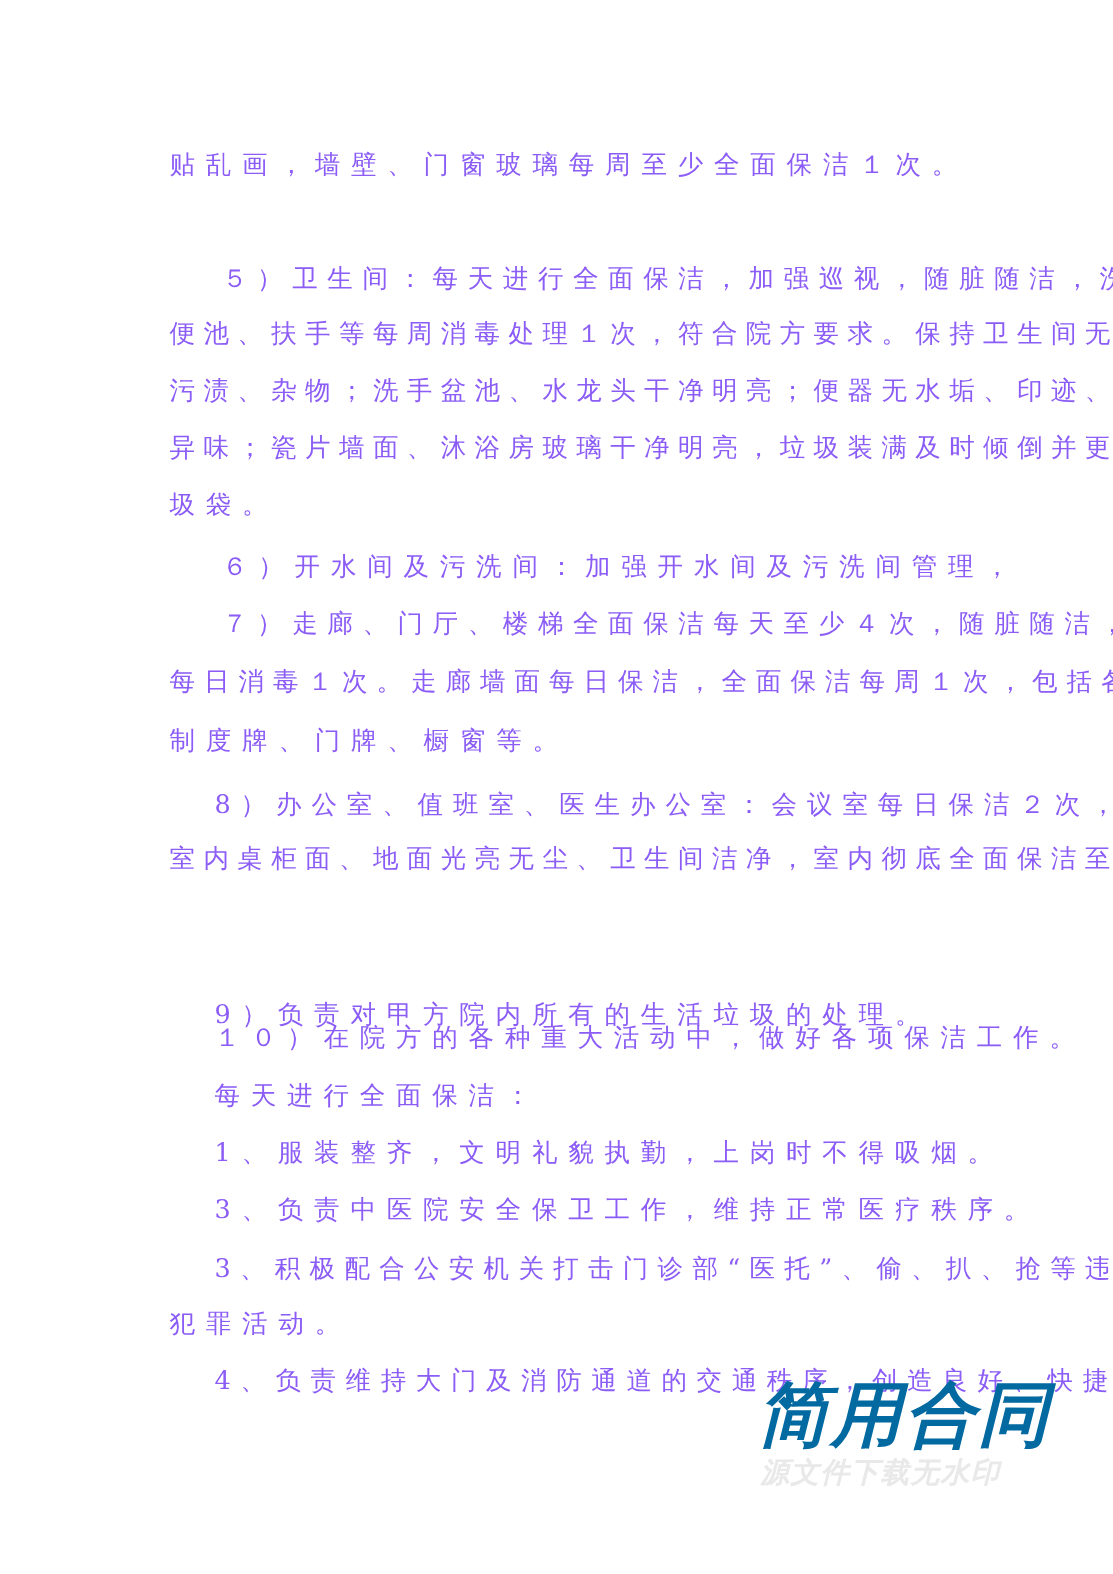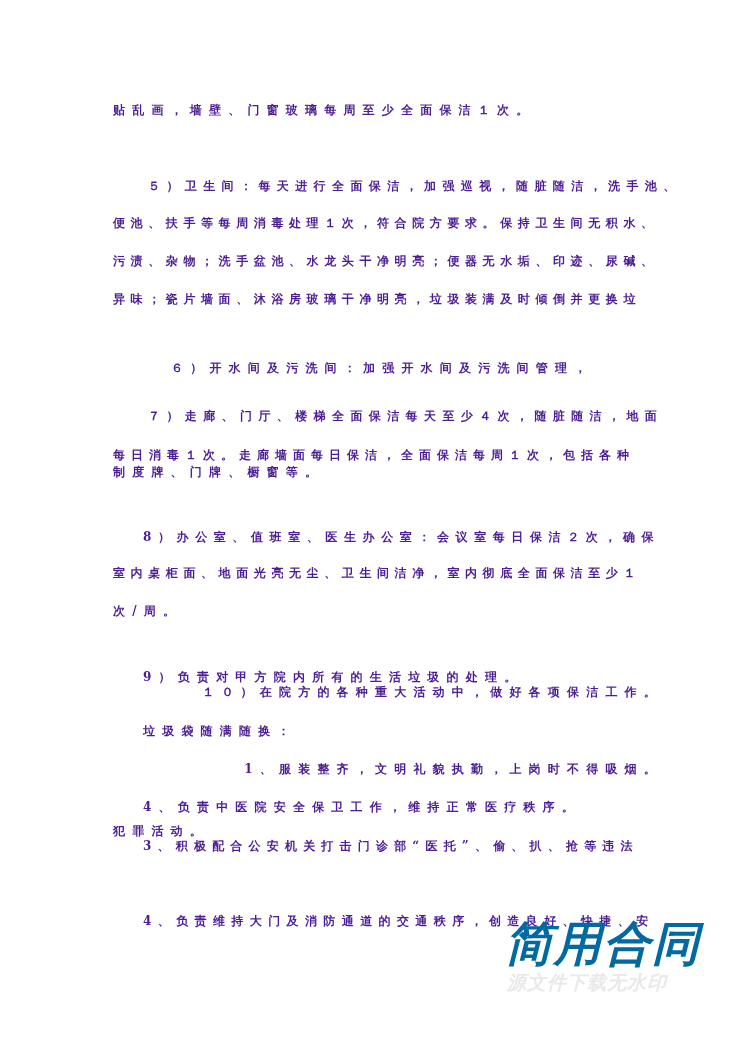--- a/index.html
+++ b/index.html
@@ -20,26 +20,25 @@
       left: 0;
       top: 0;
       width: 742px;
       height: 1049px;
       background: #ffffff;
     }
     .line {
       position: absolute;
       left: 113px;
       width: 520px;
-      font-size: 12px;
+      font-size: 17px;
       line-height: 22px;
       letter-spacing: 7.2px;
       white-space: nowrap;
-      color: #4c1d95;
-      font-weight: bold;
+      color: #8b5cf6;
     }
     .indent { left: 148px; }
     .indent-s { left: 143px; }
     .watermark {
       position: absolute;
       left: 505px;
       top: 922px;
       width: 210px;
       text-align: left;
       pointer-events: none;
@@ -67,33 +66,33 @@
   </style>
 </head>
 <body>
 
 <div class="page">
   <div class="line" style="top:99px;">贴乱画，墙壁、门窗玻璃每周至少全面保洁１次。</div>
   <div class="line indent" style="top:175px; letter-spacing:6.4px;">５）卫生间：每天进行全面保洁，加强巡视，随脏随洁，洗手池、</div>
   <div class="line" style="top:212px; letter-spacing:5.6px;">便池、扶手等每周消毒处理１次，符合院方要求。保持卫生间无积水、</div>
   <div class="line" style="top:250px; letter-spacing:5.6px;">污渍、杂物；洗手盆池、水龙头干净明亮；便器无水垢、印迹、尿碱、</div>
   <div class="line" style="top:288px; letter-spacing:5.6px;">异味；瓷片墙面、沐浴房玻璃干净明亮，垃圾装满及时倾倒并更换垃</div>
-  <div class="line indent" style="top:357px;margin-left:23px;">６）开水间及污洗间：加强开水间及污洗间管理，</div>
+  <div class="line" style="top:326px;">圾袋。</div>
+  <div class="line indent" style="top:367px;">６）开水间及污洗间：加强开水间及污洗间管理，</div>
   <div class="line indent" style="top:405px; letter-spacing:6.4px;">７）走廊、门厅、楼梯全面保洁每天至少４次，随脏随洁，地面</div>
   <div class="line" style="top:444px; letter-spacing:6.0px;">每日消毒１次。走廊墙面每日保洁，全面保洁每周１次，包括各种</div>
-  <div class="line" style="top:461px;">制度牌、门牌、橱窗等。</div>
+  <div class="line" style="top:483px;">制度牌、门牌、橱窗等。</div>
   <div class="line indent-s" style="top:526px; letter-spacing:6.6px;">8）办公室、值班室、医生办公室：会议室每日保洁２次，确保</div>
   <div class="line" style="top:562px; letter-spacing:5.6px;">室内桌柜面、地面光亮无尘、卫生间洁净，室内彻底全面保洁至少１</div>
-  <div class="line" style="top:600px;">次/周。</div>
   <div class="line indent-s" style="top:666px;">9）负责对甲方院内所有的生活垃圾的处理。</div>
   <div class="line indent-s" style="top:681px;text-align:right;">１０）在院方的各种重大活动中，做好各项保洁工作。</div>
-  <div class="line indent-s" style="top:720px;">垃圾袋随满随换：</div>
+  <div class="line indent-s" style="top:720px;">每天进行全面保洁：</div>
   <div class="line indent-s" style="top:758px;text-align:right;">1、服装整齐，文明礼貌执勤，上岗时不得吸烟。</div>
-  <div class="line indent-s" style="top:796px;">4、负责中医院安全保卫工作，维持正常医疗秩序。</div>
+  <div class="line indent-s" style="top:796px;">3、负责中医院安全保卫工作，维持正常医疗秩序。</div>
   <div class="line indent-s" style="top:835px; letter-spacing:6.2px;">3、积极配合公安机关打击门诊部“医托”、偷、扒、抢等违法</div>
-  <div class="line" style="top:820px;">犯罪活动。</div>
+  <div class="line" style="top:872px;">犯罪活动。</div>
   <div class="line indent-s" style="top:910px; letter-spacing:6.4px;">4、负责维持大门及消防通道的交通秩序，创造良好、快捷、安</div>
 
   <div class="watermark">
     <div class="wm-main">简用合同</div>
     <div class="wm-sub">源文件下载无水印</div>
   </div>
 </div>
 
 </body></html>

